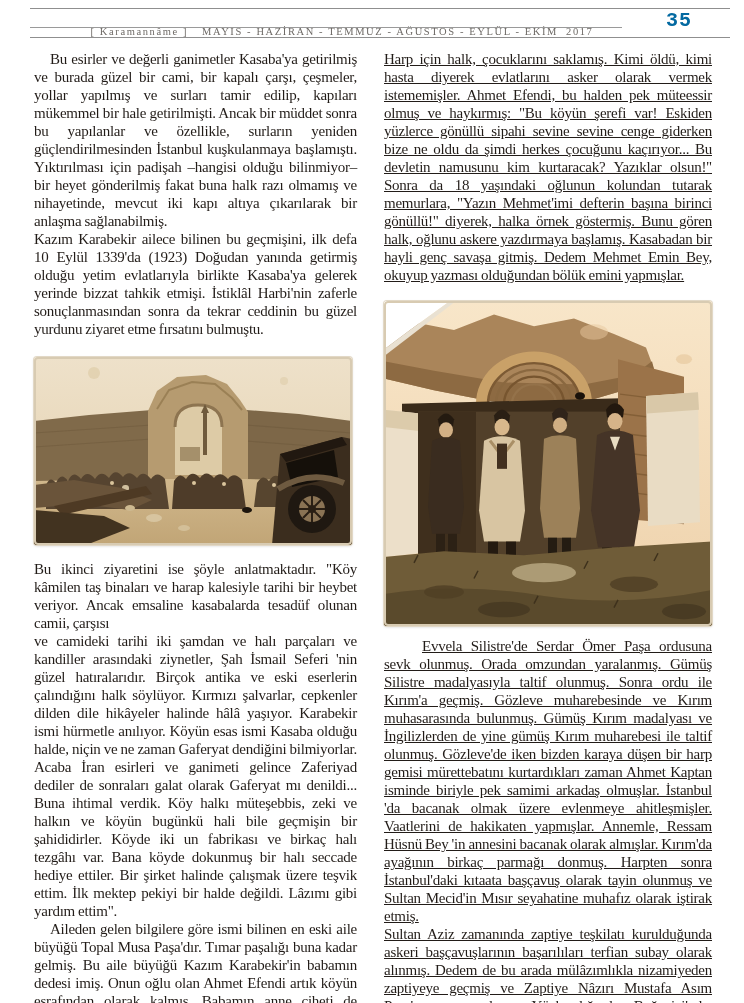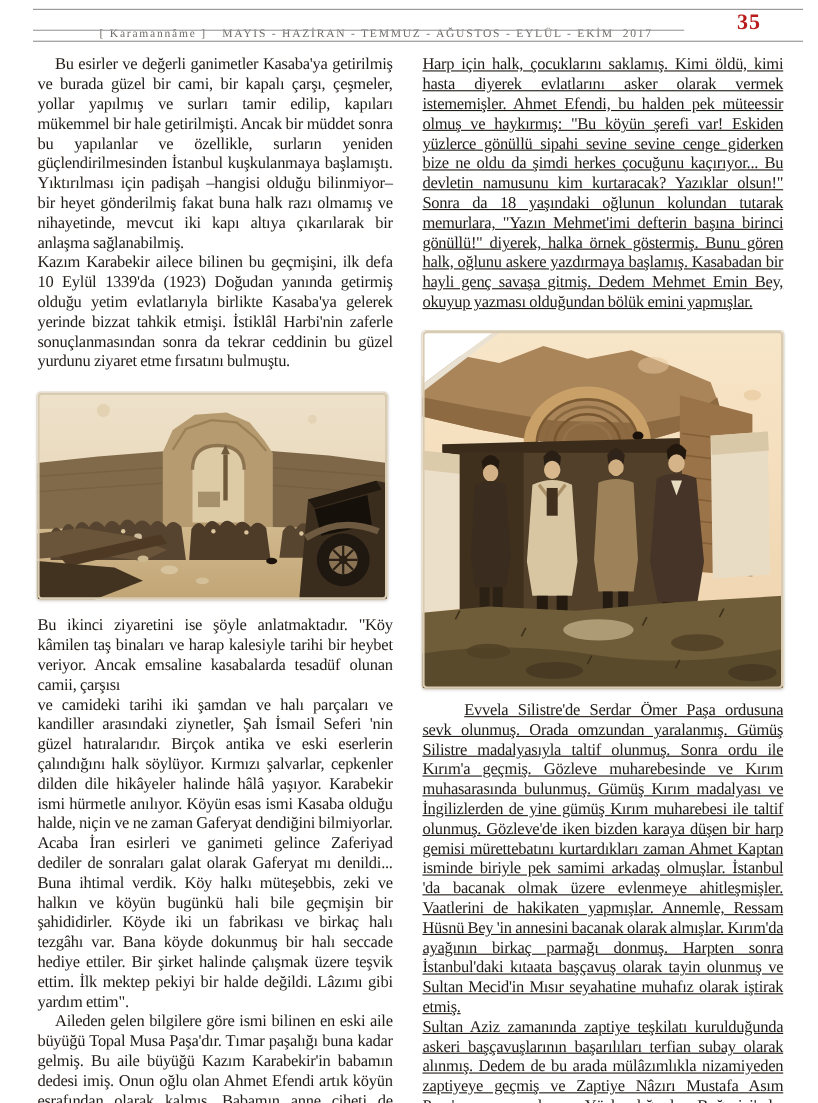--- a/index.html
+++ b/index.html
@@ -20,22 +20,22 @@
   .hdr-text{
     position:absolute;left:0;right:60px;top:26px;
     text-align:center;
     font-family:"Liberation Serif", serif;
     font-size:10.5px;letter-spacing:1.6px;
     color:#6e6a66;white-space:nowrap;
   }
   .hdr-text .sep{display:inline-block;width:14px;}
   .page-no{
     position:absolute;right:52px;top:9px;
-    font-family:Liberation Serif, serif;
-    font-weight:bold;font-size:20px;color:#b91c1c;
+    font-family:Liberation Mono, monospace;
+    font-weight:bold;font-size:20px;color:#0369a1;
     letter-spacing:1px;
   }
   
   .cols{
     position:absolute;top:50px;left:34px;right:32px;
     display:flex;gap:27px;
   }
   .col{flex:none;}
   .col-left{width:323px;}
   .col-right{width:328px;text-decoration:underline;}

